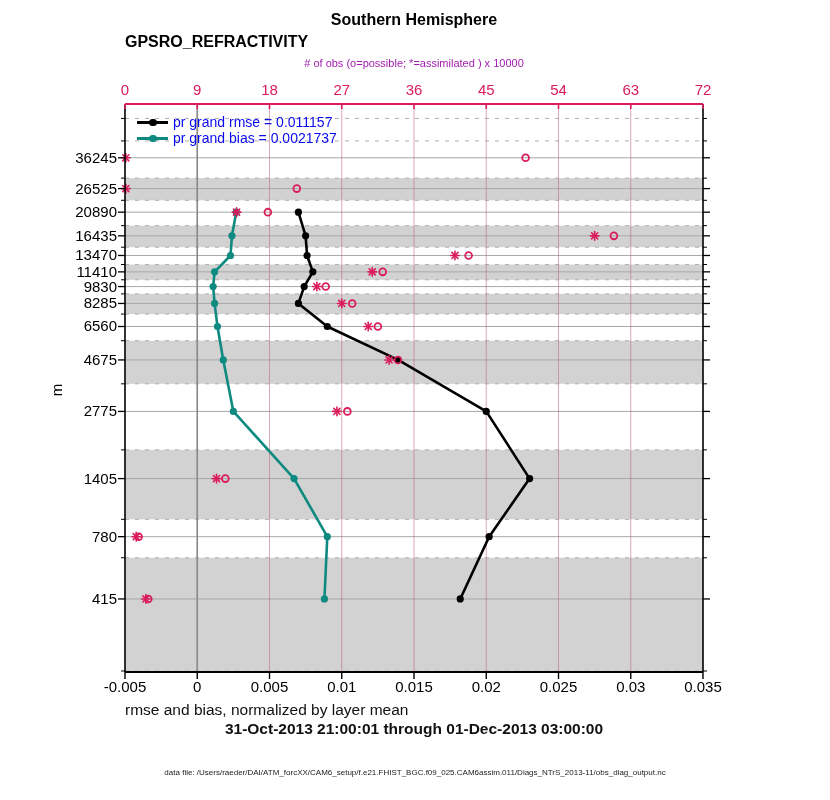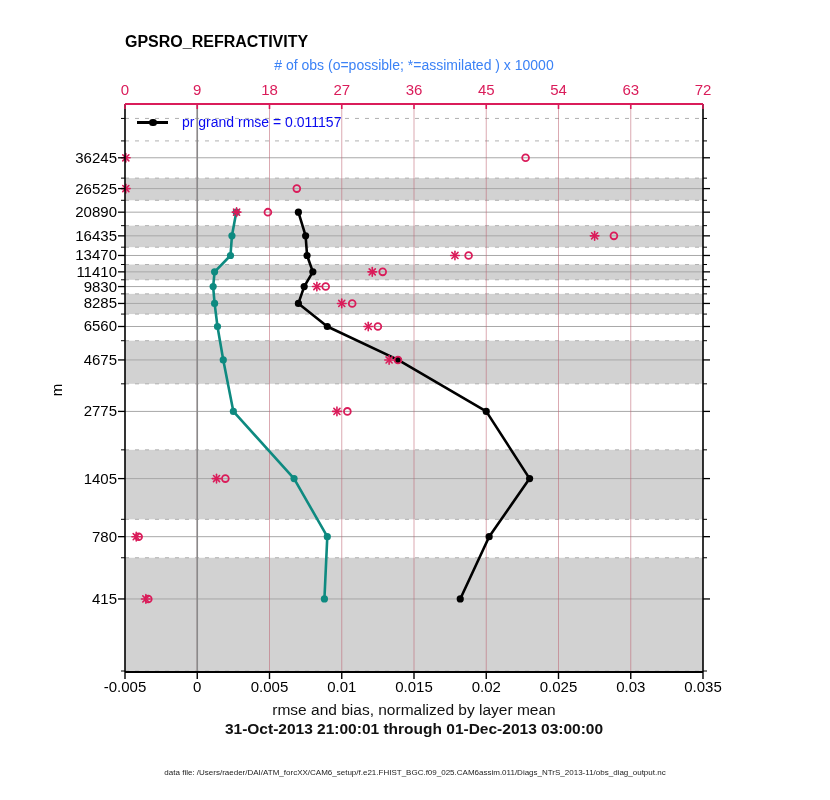--- a/index.html
+++ b/index.html
@@ -1,30 +1,30 @@
 <!DOCTYPE html>
 <html><head>
 <meta charset="utf-8">
 <style>
   html,body{margin:0;padding:0;background:#fff;}
   .canvas{position:relative;width:830px;height:800px;background:#fff;overflow:hidden;
           font-family:"Liberation Sans",sans-serif;}
   .abs{position:absolute;}
   .title1{top:11px;left:125px;width:578px;text-align:center;font-size:16px;font-weight:bold;color:#000;}
   .title2{top:33px;left:125px;width:578px;text-align:left;font-size:16px;font-weight:bold;color:#000;}
-  .topxlabel{top:57px;left:125px;width:578px;text-align:center;font-size:14px;color:#3b82f6;}
-  .xlabel{top:701px;left:125px;width:578px;text-align:center;font-size:15.5px;color:#111;}
+  .topxlabel{top:57px;left:125px;width:578px;text-align:center;font-size:11px;color:#a21caf;}
+  .xlabel{top:701px;left:125px;width:578px;text-align:left;font-size:15.5px;color:#111;}
   .daterange{top:720px;left:125px;width:578px;text-align:center;font-size:15.5px;color:#111;font-weight:bold;}
   .footnote{top:768px;left:0;width:830px;text-align:center;font-size:8px;color:#222;}
   .legend{left:137px;top:114px;}
   .legend-row{display:flex;align-items:center;height:16px;}
   .legend-linewrap{position:relative;width:31px;height:16px;flex:0 0 31px;}
   .legend-line{position:absolute;left:0;top:7px;width:31px;height:2.6px;}
   .legend-dot{position:absolute;left:12px;top:4.5px;width:7.5px;height:7.5px;border-radius:50%;}
-  .legend-text{margin-left:14px;font-size:14px;color:#0a0af0;white-space:nowrap;}
+  .legend-text{margin-left:5px;font-size:14px;color:#0a0af0;white-space:nowrap;}
 </style>
 </head>
 <body>
 
 <div class="canvas">
 
   <svg id="chart-svg" width="830" height="800" class="abs" style="left:0;top:0">
       <rect x="125" y="557.7562779609523" width="578" height="113.25172669646008" fill="#d2d2d2"></rect>
       <rect x="125" y="449.84389549202893" width="578" height="69.47115618940774" fill="#d2d2d2"></rect>
       <rect x="125" y="340.71034148679723" width="578" height="43.10935139355013" fill="#d2d2d2"></rect>
@@ -276,29 +276,37 @@
       <line x1="703" x2="707" y1="200.29595852670946" y2="200.29595852670946" stroke="#000000" stroke-width="1"></line>
       <line x1="121" x2="125" y1="178.1371157990068" y2="178.1371157990068" stroke="#000000" stroke-width="1"></line>
       <line x1="703" x2="707" y1="178.1371157990068" y2="178.1371157990068" stroke="#000000" stroke-width="1"></line>
       <line x1="121" x2="125" y1="140.9114995968223" y2="140.9114995968223" stroke="#000000" stroke-width="1"></line>
       <line x1="703" x2="707" y1="140.9114995968223" y2="140.9114995968223" stroke="#000000" stroke-width="1"></line>
       <line x1="121" x2="125" y1="118.42860929009592" y2="118.42860929009592" stroke="#000000" stroke-width="1"></line>
       <line x1="703" x2="707" y1="118.42860929009592" y2="118.42860929009592" stroke="#000000" stroke-width="1"></line>
       <text x="62" y="390" fill="#000" text-anchor="middle" font-size="15" font-family="&quot;Liberation Sans&quot;, sans-serif" transform="rotate(-90 62 390)">m</text>
     </svg>
 
+  <div class="abs title1">Southern Hemisphere</div>
   <div class="abs title2">GPSRO_REFRACTIVITY</div>
   <div class="abs topxlabel"># of obs (o=possible; *=assimilated ) x 10000</div>
 
   <div class="abs legend">
     <div class="legend-row">
       <span class="legend-linewrap">
         <span class="legend-line" style="background:#000"></span>
         <span class="legend-dot" style="background:#000"></span>
       </span>
       <span class="legend-text">pr grand rmse = 0.011157</span>
     </div>
+    <div class="legend-row">
+      <span class="legend-linewrap">
+        <span class="legend-line" style="background:#0e8a80"></span>
+        <span class="legend-dot" style="background:#0e8a80"></span>
+      </span>
+      <span class="legend-text">pr grand bias = 0.0021737</span>
+    </div>
   </div>
 
   <div class="abs xlabel">rmse and bias, normalized by layer mean</div>
   <div class="abs daterange">31-Oct-2013 21:00:01 through 01-Dec-2013 03:00:00</div>
   <div class="abs footnote">data file: /Users/raeder/DAI/ATM_forcXX/CAM6_setup/f.e21.FHIST_BGC.f09_025.CAM6assim.011/Diags_NTrS_2013-11/obs_diag_output.nc</div>
 </div>
 
 </body></html>

